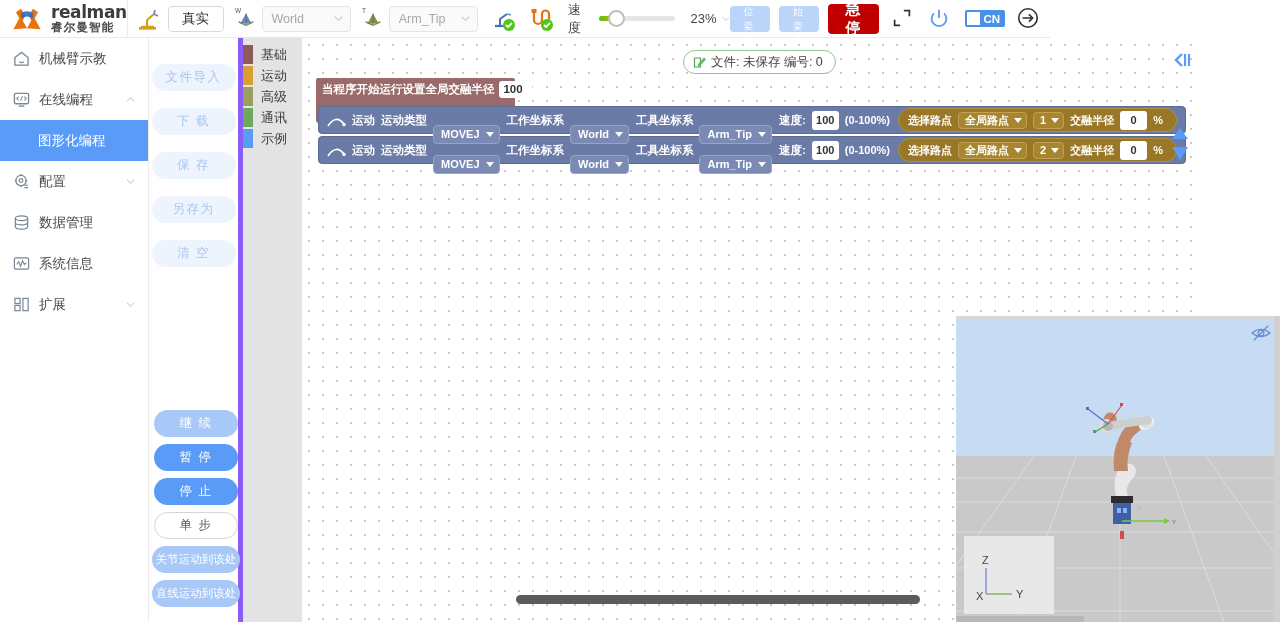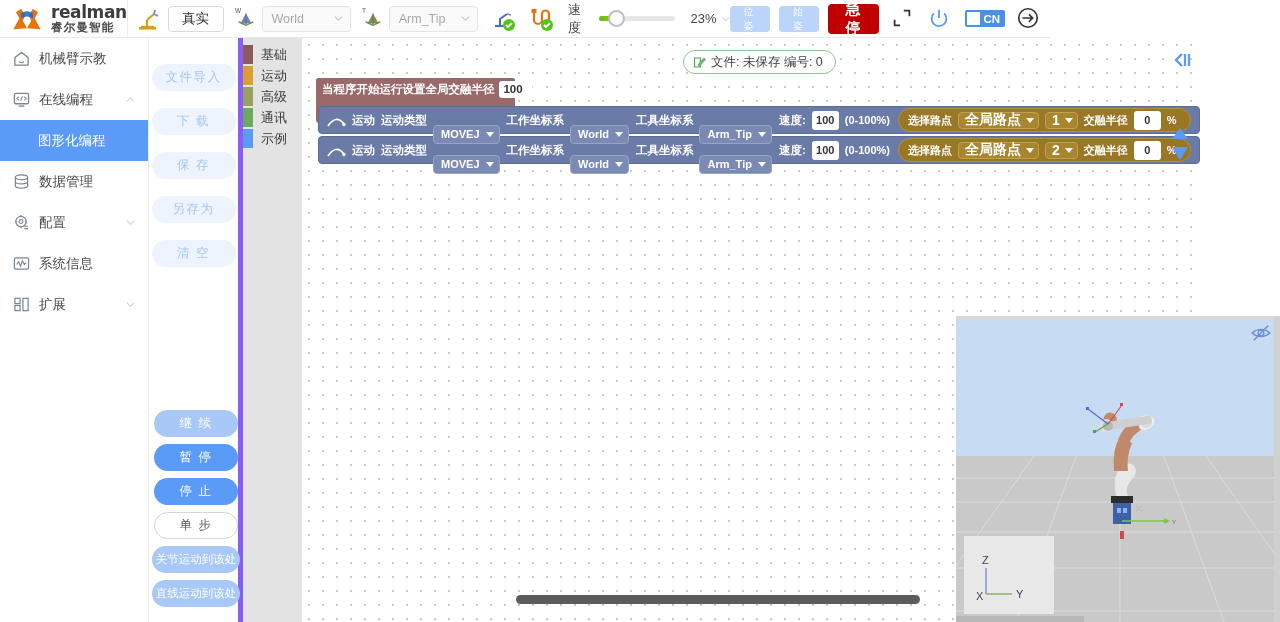--- a/index.html
+++ b/index.html
@@ -187,21 +187,21 @@
   }
   .rng { font-size: 11px; color: #fff; font-weight: bold; margin-right: 8px; }
   .wp {
     height: 24px; background: #9a7726; border: 1px solid #b08f3c; border-radius: 12px;
     display: flex; align-items: center; padding: 0 7px 0 9px;
   }
   .wp .wl { font-size: 11px; color: #fff; font-weight: bold; margin-right: 6px; }
   .wp .dd2 {
     height: 17px; background: #a8862f; border: 1px solid #c2a052; border-radius: 4px;
     display: flex; align-items: center; padding: 0 4px 0 6px; margin-right: 6px;
-    font-size: 14px; color: #fff; font-weight: bold; cursor: pointer;
+    font-size: 11px; color: #fff; font-weight: bold; cursor: pointer;
   }
   .wp .dd2 .tri {
     width: 0; height: 0; border-left: 4px solid transparent;
     border-right: 4px solid transparent; border-top: 5px solid #fff; margin-left: 5px;
   }
 
   
   .collapse-ico { position: absolute; right: 8px; top: 12px; width: 20px; height: 20px; cursor: pointer; }
   .zoom-ctl { position: absolute; right: 10px; top: 88px; width: 20px; cursor: pointer; }
 
@@ -383,41 +383,41 @@
       </svg>
     </div>
 
     <div class="nav-sub active">
       <span>图形化编程</span>
     </div>
 
     <div class="nav-item">
       <span class="nico">
         <svg viewBox="0 0 18 18" width="17" height="17">
-          <ellipse cx="9" cy="4.5" rx="6.5" ry="2.5" stroke="#7b8794" stroke-width="1.3" fill="none"></ellipse>
-          <path d="M2.5 4.5 v9 a6.5 2.5 0 0 0 13 0 v-9" stroke="#7b8794" stroke-width="1.3" fill="none"></path>
-          <path d="M2.5 9 a6.5 2.5 0 0 0 13 0" stroke="#7b8794" stroke-width="1.1" fill="none"></path>
-        </svg>
-      </span>
-      <span class="nlabel">数据管理</span>
-    </div>
-
-    <div class="nav-item">
-      <span class="nico">
-        <svg viewBox="0 0 18 18" width="17" height="17">
           <circle cx="8.5" cy="8" r="5.5" stroke="#7b8794" stroke-width="1.3" fill="none"></circle>
           <circle cx="8.5" cy="8" r="2" stroke="#7b8794" stroke-width="1.2" fill="none"></circle>
           <path d="M8.5 1 v2 M8.5 13 v2 M2 8 h2 M13 8 h2" stroke="#7b8794" stroke-width="1.3"></path>
           <path d="M12 13 h4 M12 15.5 h4" stroke="#7b8794" stroke-width="1.2"></path>
         </svg>
       </span>
       <span class="nlabel">配置</span>
       <svg class="arr" viewBox="0 0 10 10">
         <path d="M1 3 L5 7 L9 3" stroke="#999" stroke-width="1.2" fill="none"></path>
       </svg>
+    </div>
+
+    <div class="nav-item">
+      <span class="nico">
+        <svg viewBox="0 0 18 18" width="17" height="17">
+          <ellipse cx="9" cy="4.5" rx="6.5" ry="2.5" stroke="#7b8794" stroke-width="1.3" fill="none"></ellipse>
+          <path d="M2.5 4.5 v9 a6.5 2.5 0 0 0 13 0 v-9" stroke="#7b8794" stroke-width="1.3" fill="none"></path>
+          <path d="M2.5 9 a6.5 2.5 0 0 0 13 0" stroke="#7b8794" stroke-width="1.1" fill="none"></path>
+        </svg>
+      </span>
+      <span class="nlabel">数据管理</span>
     </div>
 
     <div class="nav-item">
       <span class="nico">
         <svg viewBox="0 0 18 18" width="17" height="17">
           <rect x="1.5" y="3" width="15" height="12" rx="1.5" stroke="#7b8794" stroke-width="1.3" fill="none"></rect>
           <path d="M4 10 L6 7 L8 12 L10 6 L12 10 L14 8" stroke="#7b8794" stroke-width="1.2" fill="none"></path>
         </svg>
       </span>
       <span class="nlabel">系统信息</span>

